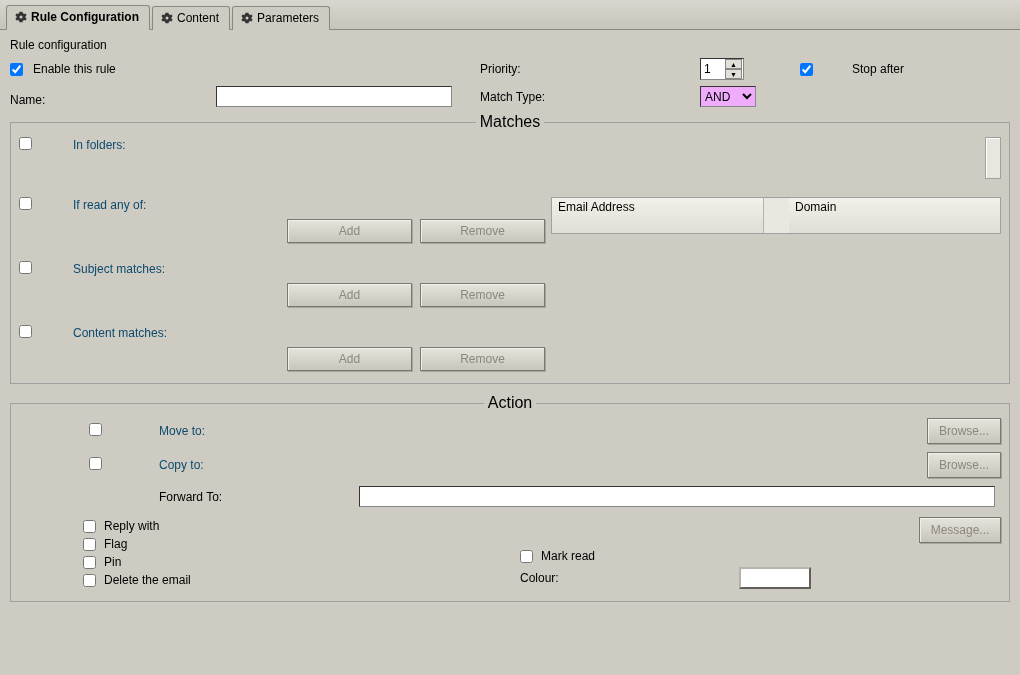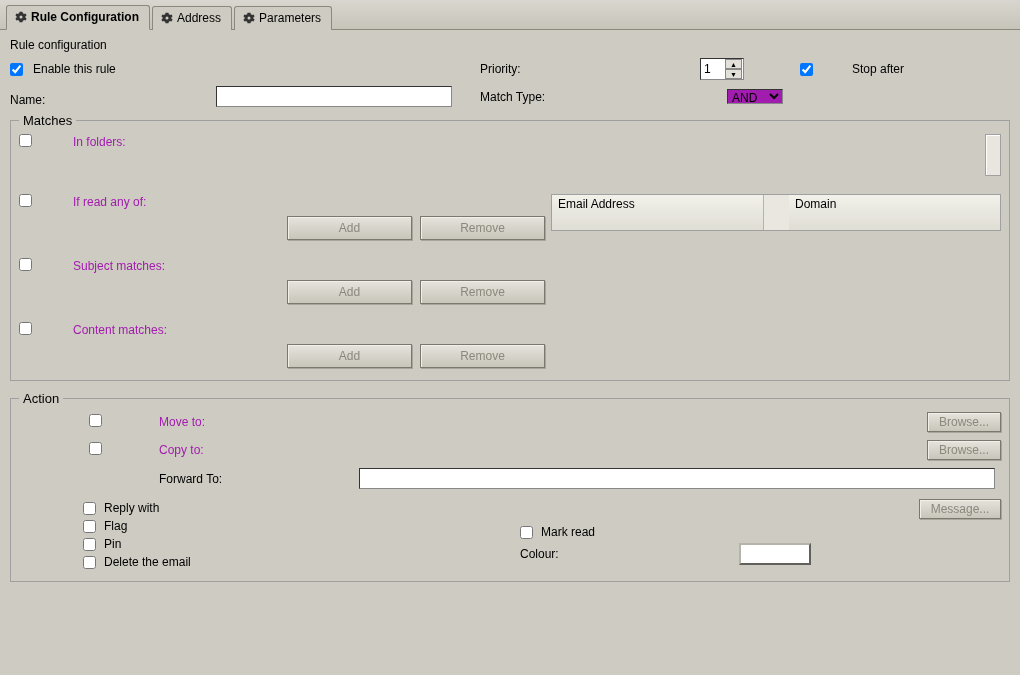--- a/index.html
+++ b/index.html
@@ -54,21 +54,22 @@
     color: #000;
   }
   fieldset.groupbox {
     border: 1px solid #a0a0a0;
     margin: 6px 0 10px 0;
     padding: 6px 8px 8px 8px;
     background: #cecbc2;
   }
   fieldset.groupbox > legend {
     padding: 0 4px;
-    font-size: 13px;
+    font-size: 16px;
+    text-align: center;
   }
   .row {
     display: flex;
     align-items: center;
     gap: 6px;
     margin-bottom: 6px;
   }
   .lbl { white-space: nowrap; }
   input[type="text"].txt {
     border: 1px inset #888;
@@ -91,26 +92,25 @@
   }
   .spin .arrows {
     display: flex; flex-direction: column; width: 17px; height: 20px;
   }
   .spin .arrows button {
     flex:1; font-size:7px; line-height:1; padding:0; margin:0;
     border:1px solid #888; background:#e2e0d8; cursor:pointer;
   }
   select.sel {
     border: 1px inset #888;
-    background: #a21caf;
-    height: 15px;
-    font-size: 12px;
-    margin-left: 27px;
-  }
-  .disabled-lbl { color: #a21caf; }
+    background: #f0abfc;
+    height: 21px;
+    font-size: 12px;
+  }
+  .disabled-lbl { color: #0c4a6e; }
   .matches .mrow {
     display: grid;
     grid-template-columns: 50px 210px 260px 1fr;
     align-items: start;
     margin-bottom: 18px;
     gap: 4px;
   }
   .mrow .chk { padding-top: 0px; }
   .mrow .mlabel { padding-top: 1px; }
   .btns { display:flex; gap:8px; margin-top: 22px; }
@@ -146,21 +146,21 @@
   }
   .listhdr .col:last-child { border-right: none; }
   .action .arow {
     display: grid;
     grid-template-columns: 70px 70px 200px 1fr auto;
     align-items: center;
     margin-bottom: 8px;
   }
   .btn-sm {
     width: 74px;
-    height: 20px;
+    height: 26px;
     border: 1px solid #7a786f;
     background: linear-gradient(#e5e3db,#c8c5bb);
     color: #8b887e;
     font-size: 12px;
     cursor: pointer;
     box-shadow: inset 1px 1px 0 #f0efe8, 1px 1px 0 #a7a59c;
     justify-self: end;
   }
   .colour-swatch {
     width: 72px; height: 22px;
@@ -182,21 +182,21 @@
         </svg>
     </span>
     <span>Rule Configuration</span>
   </div>
   <div class="tab">
     <span class="gear">
       <svg viewBox="0 0 16 16" width="12" height="12">
           <path fill="#333" d="M8 10a2 2 0 1 1 0-4 2 2 0 0 1 0 4zm6-2a6 6 0 0 0-.1-1l1.6-1.2-1.5-2.6-1.9.7a6 6 0 0 0-1.7-1L10 1H6l-.4 2a6 6 0 0 0-1.7 1l-1.9-.7L.5 5.8 2.1 7a6 6 0 0 0 0 2L.5 10.2l1.5 2.6 1.9-.7a6 6 0 0 0 1.7 1L6 15h4l.4-2a6 6 0 0 0 1.7-1l1.9.7 1.5-2.6L13.9 9c.07-.33.1-.66.1-1z"></path>
         </svg>
     </span>
-    <span>Address</span>
+    <span>Content</span>
   </div>
   <div class="tab">
     <span class="gear">
       <svg viewBox="0 0 16 16" width="12" height="12">
           <path fill="#333" d="M8 10a2 2 0 1 1 0-4 2 2 0 0 1 0 4zm6-2a6 6 0 0 0-.1-1l1.6-1.2-1.5-2.6-1.9.7a6 6 0 0 0-1.7-1L10 1H6l-.4 2a6 6 0 0 0-1.7 1l-1.9-.7L.5 5.8 2.1 7a6 6 0 0 0 0 2L.5 10.2l1.5 2.6 1.9-.7a6 6 0 0 0 1.7 1L6 15h4l.4-2a6 6 0 0 0 1.7-1l1.9.7 1.5-2.6L13.9 9c.07-.33.1-.66.1-1z"></path>
         </svg>
     </span>
     <span>Parameters</span>
   </div>
 </div>

